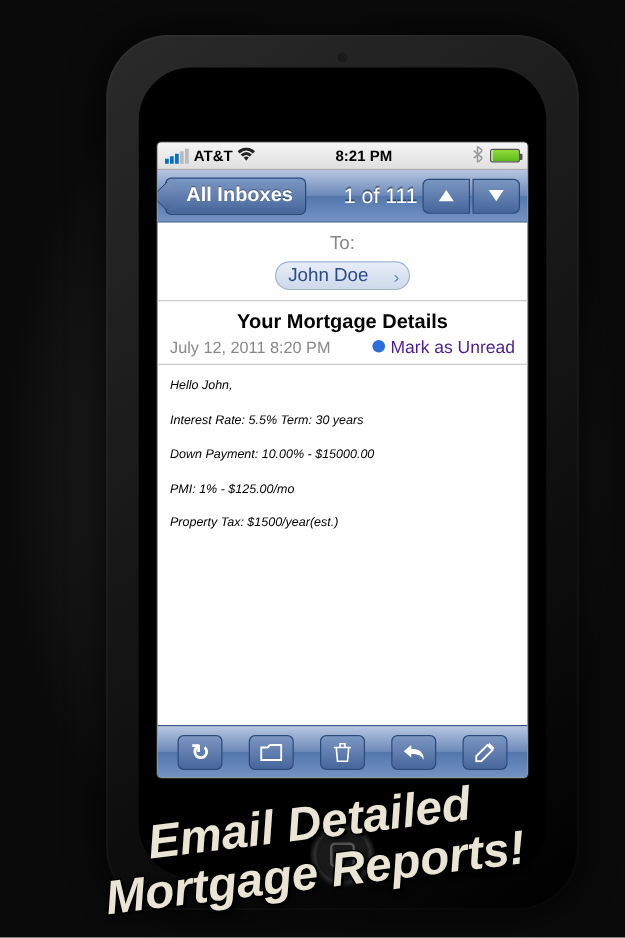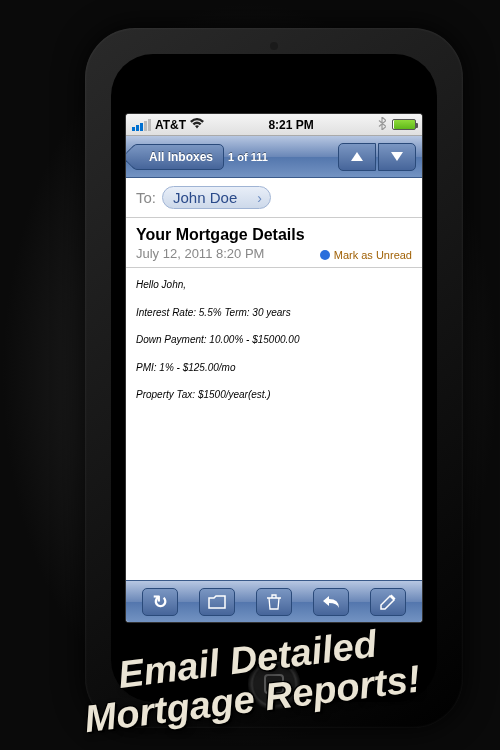--- a/index.html
+++ b/index.html
@@ -117,82 +117,83 @@
   padding: 0 6px;
   gap: 4px;
   color: #fff;
   text-shadow: 0 -1px 0 rgba(0,0,0,0.4);
 }
 .back-btn {
   background: linear-gradient(#7a96c2, #46659a);
   border: 1px solid #2a4a7a;
   border-radius: 5px;
   padding: 5px 10px 5px 16px;
-  font-size: 12px;
+  font-size: 16px;
   font-weight: bold;
   color: #fff;
   position: relative;
   text-shadow: 0 -1px 0 rgba(0,0,0,0.4);
   cursor: pointer;
 }
 .back-btn::before {
   content:"";
   position:absolute;
   left:-8px; top:50%;
   transform: translateY(-50%) rotate(45deg);
   width: 16px; height:16px;
   background: linear-gradient(135deg,#7a96c2, #46659a);
   border-left:1px solid #2a4a7a;
   border-bottom:1px solid #2a4a7a;
   border-radius: 0 0 0 3px;
 }
 .nav-title {
-  flex:1; text-align:left;
-  font-size: 11px; font-weight: bold;
+  flex:1; text-align:right;
+  font-size: 17px; font-weight: normal;
 }
 .nav-arrows { display:flex; gap:2px; }
 .nav-arrow {
   width: 38px; height: 28px;
   background: linear-gradient(#7a96c2, #46659a);
   border: 1px solid #2a4a7a;
   display:flex; align-items:center; justify-content:center;
   cursor:pointer;
 }
 .nav-arrow:first-child { border-radius: 5px 0 0 5px; }
 .nav-arrow:last-child { border-radius: 0 5px 5px 0; }
 .tri-up { width:0;height:0;border-left:6px solid transparent;border-right:6px solid transparent;border-bottom:9px solid #fff; }
 .tri-down { width:0;height:0;border-left:6px solid transparent;border-right:6px solid transparent;border-top:9px solid #fff; }
 .to-row {
   padding: 8px 10px;
   border-bottom: 1px solid #ccc;
   display: flex; align-items: center; gap: 6px;
   font-size: 15px;
+  flex-direction: column;
 }
 .to-label { color: #888; }
 .pill {
   background: linear-gradient(#e8eef8, #cdd9ea);
   border: 1px solid #a0b4d4;
   border-radius: 12px;
   padding: 2px 8px 2px 10px;
   color: #2a4a8a;
   font-weight: 500;
   display: inline-flex;
   align-items: center;
   gap: 20px;
   cursor:pointer;
 }
 .chev { color:#6a8ac0; font-size:14px; }
 .header-block {
   padding: 8px 10px 6px;
   border-bottom: 1px solid #ccc;
 }
-.subject { font-size: 16px; font-weight: bold; }
-.date-row { display:flex; justify-content:space-between; align-items:flex-end; margin-top:2px; }
+.subject { font-size: 16px; font-weight: bold; text-align: center; }
+.date-row { display:flex; justify-content:space-between; align-items:center; margin-top:2px; }
 .date { color:#888; font-size:13px; }
-.mark-unread { color:#a16207; font-size:11px; display:flex; align-items:center; gap:4px; cursor:pointer; }
+.mark-unread { color:#4c1d95; font-size:14px; display:flex; align-items:center; gap:4px; cursor:pointer; }
 .dot { width:10px; height:10px; background:#2a6edc; border-radius:50%; display:inline-block; }
 .body {
   flex:1;
   padding: 10px 10px;
   font-size: 10px;
   line-height: 1.35;
   overflow:hidden;
   font-style:italic;
 }
 .body p { margin-bottom: 14px; }

